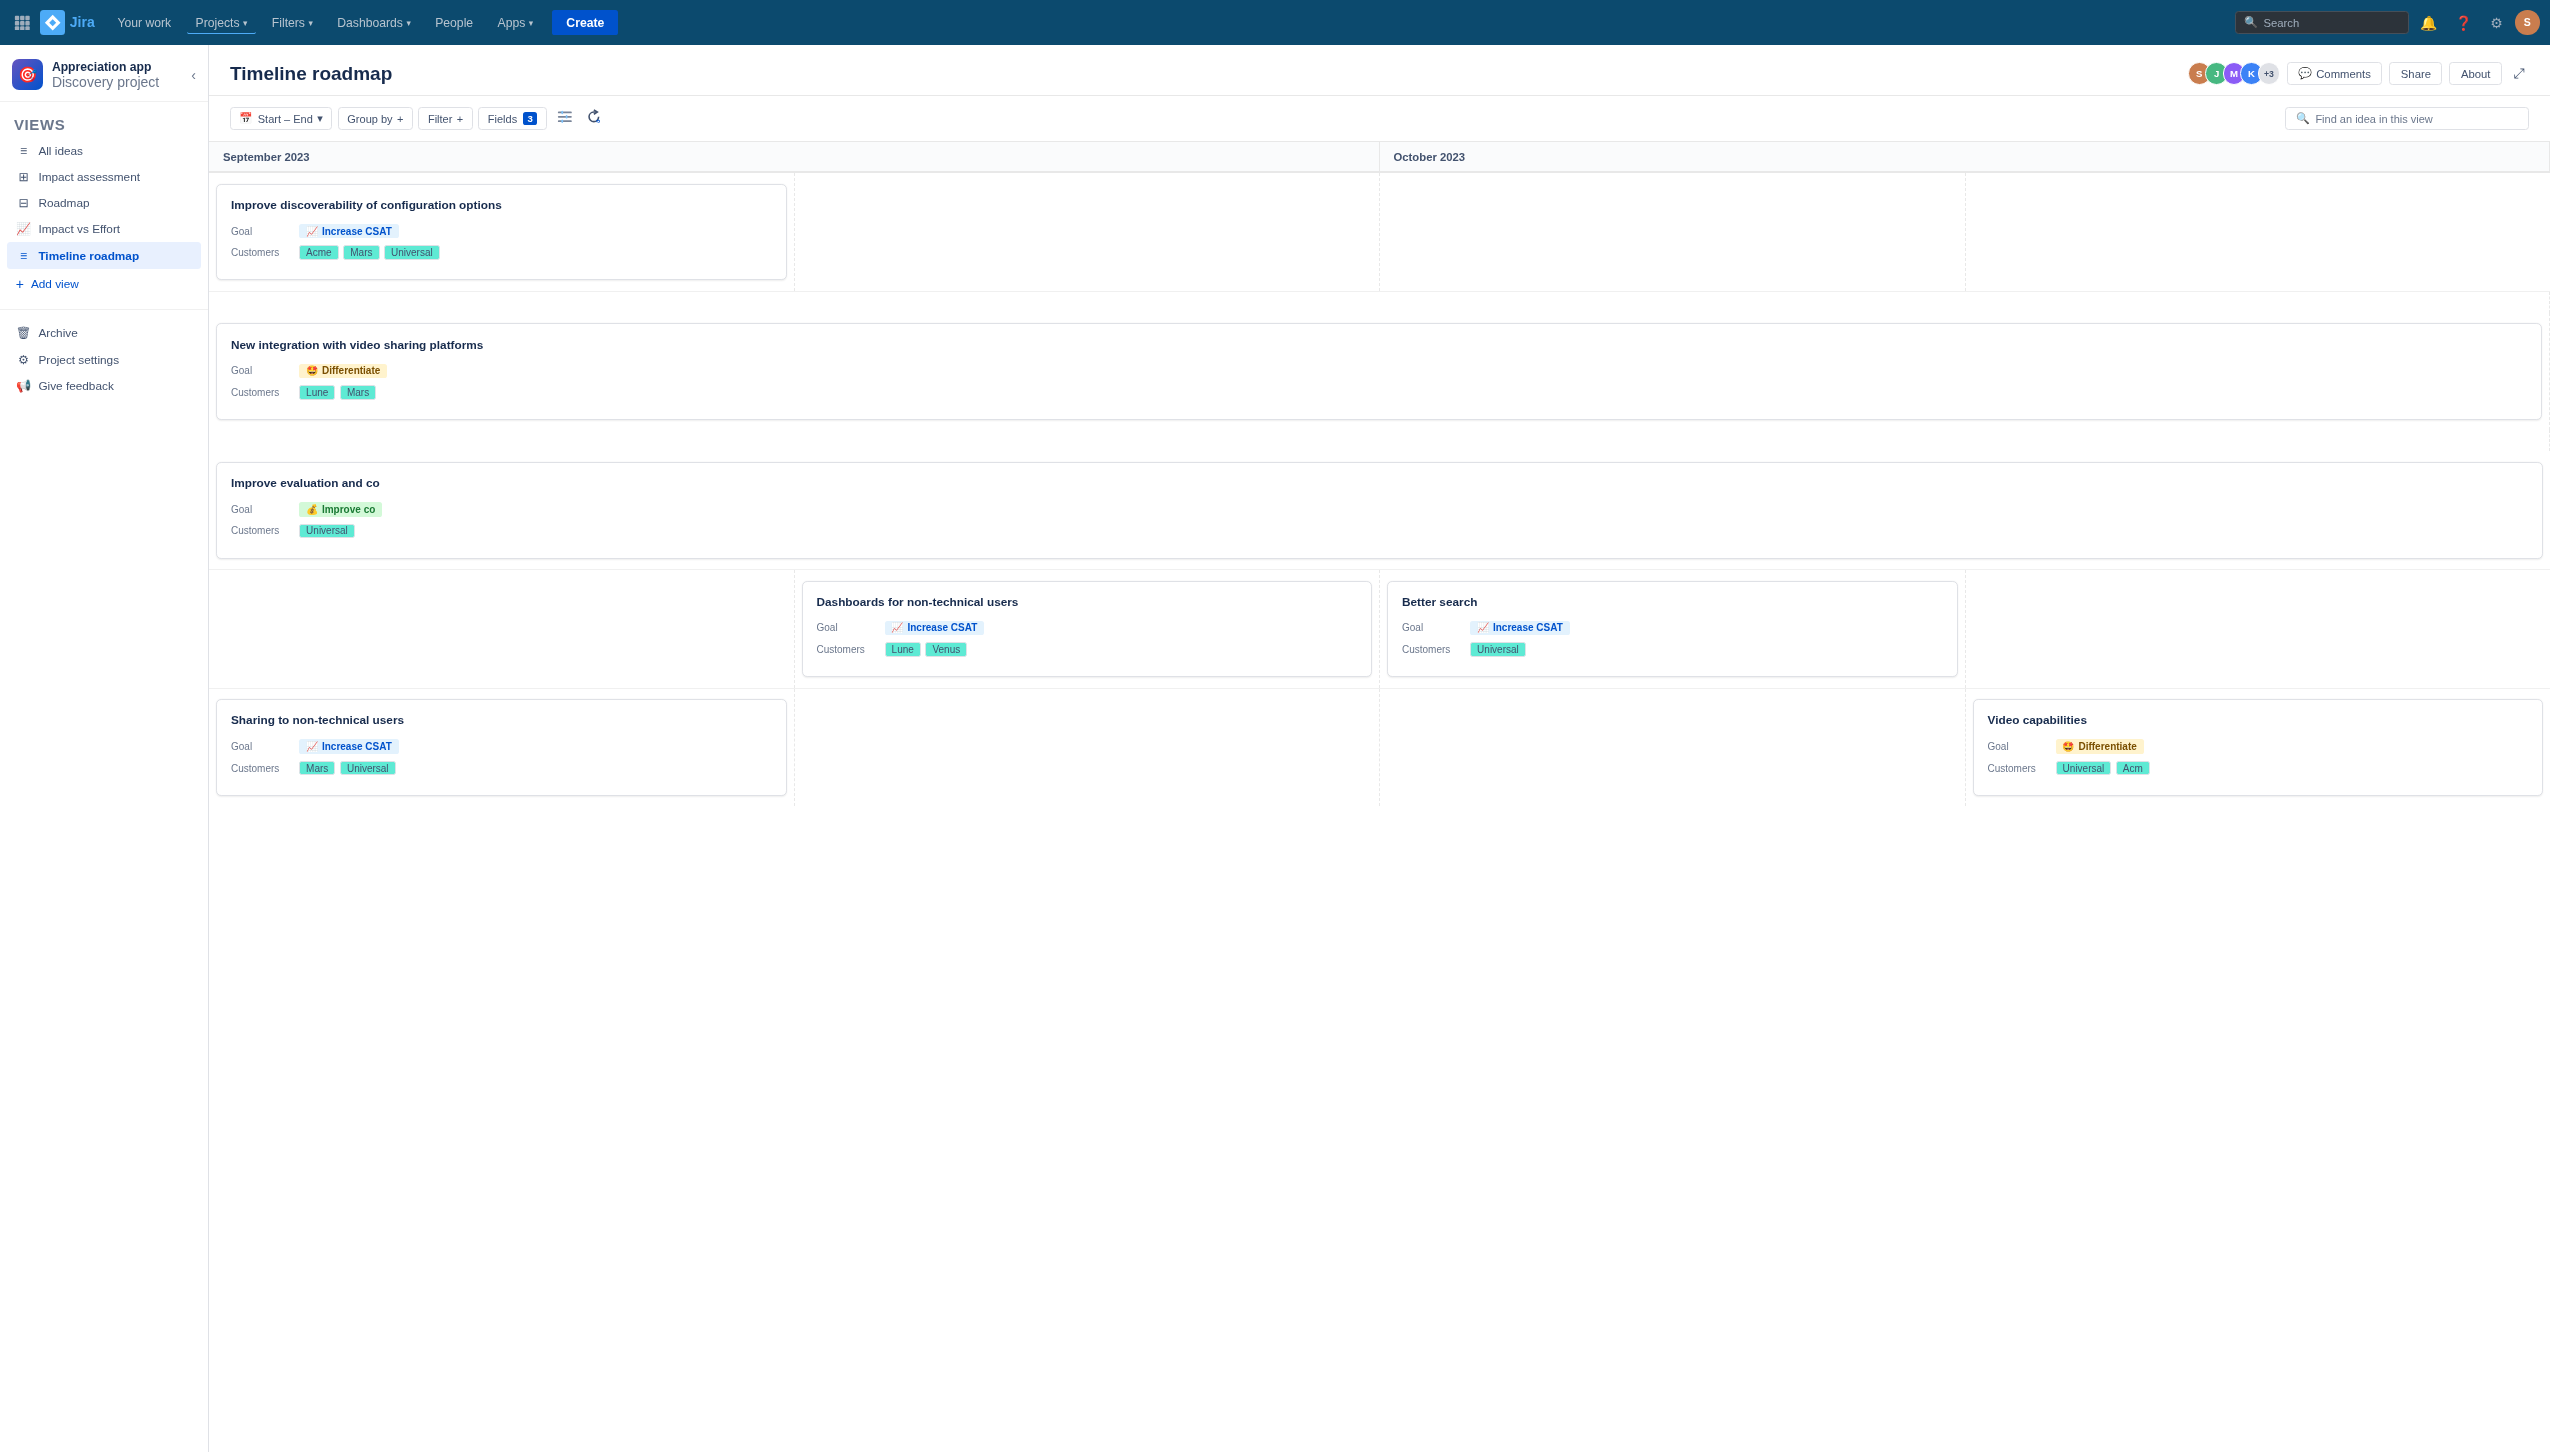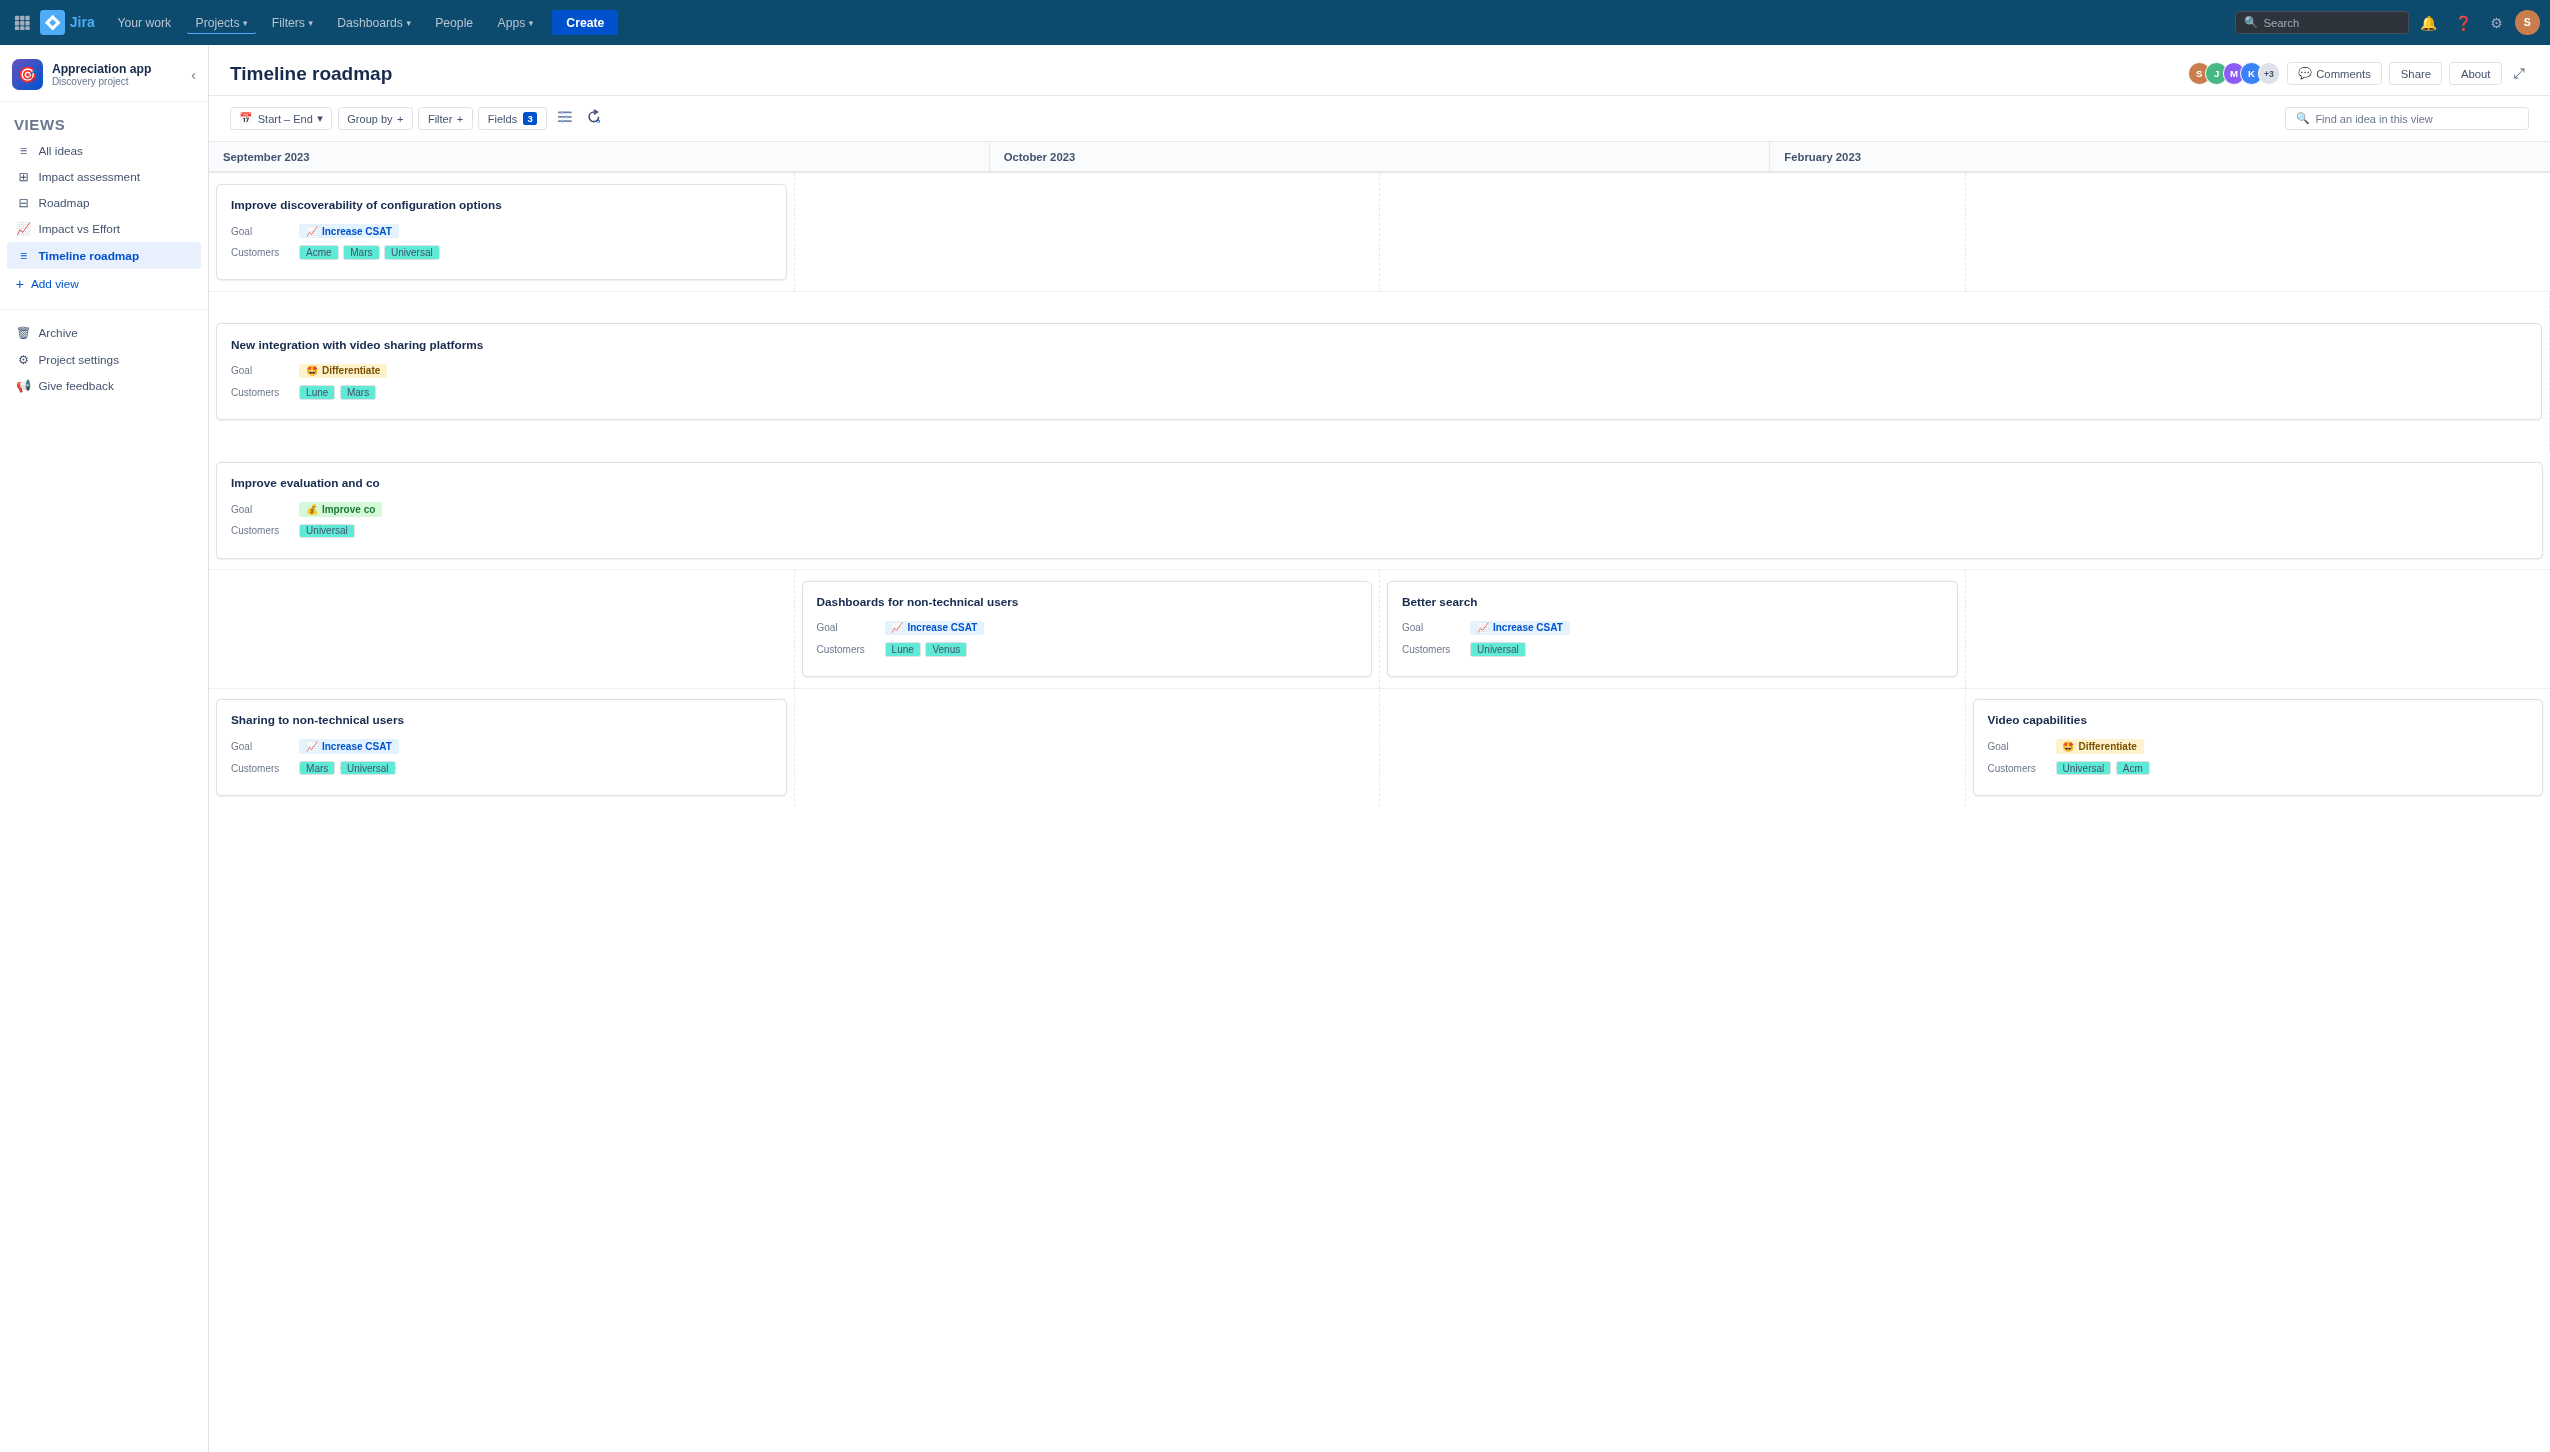--- a/index.html
+++ b/index.html
@@ -25,21 +25,21 @@
     .app-layout { display: flex; height: calc(100vh - 45px); margin-top: 45px; }
 
     
     .sidebar {
       width: 209px; min-width: 209px; background: #fff; border-right: 0.9px solid #dfe1e6;
       display: flex; flex-direction: column; overflow-y: auto; padding-bottom: 17.4px;
     }
     .sidebar-project-header { display: flex; align-items: center; padding: 14px 12.2px 10.5px; gap: 8.7px; border-bottom: 0.9px solid #f0f0f0; }
     .sidebar-project-icon { width: 31px; height: 31px; border-radius: 7px; background: linear-gradient(135deg, #6554c0, #0052cc); display: flex; align-items: center; justify-content: center; color: white; font-size: 15.7px; flex-shrink: 0; }
     .sidebar-project-name { font-weight: 600; font-size: 12.2px; color: #172b4d; }
-    .sidebar-project-type { font-size: 10px; color: #6b778c; }
+    .sidebar-project-type { font-size: 14px; color: #6b778c; }
     .sidebar-collapse-btn { margin-left: auto; background: none; border: none; cursor: pointer; color: #6b778c; font-size: 14px; }
 
     .sidebar-section { padding: 14px 7px 3.5px; }
     .sidebar-section-label { font-size: 15px; font-weight: 700; color: #6b778c; letter-spacing: 0.04em; text-transform: uppercase; padding: 0 7px 5.2px; }
     .sidebar-item { display: flex; align-items: center; gap: 7px; padding: 6.1px 8.7px; border-radius: 3.5px; cursor: pointer; color: #42526e; font-size: 11.8px; }
     .sidebar-item.active { background: #e8f0fe; color: #0052cc; font-weight: 600; }
     .sidebar-item-icon { width: 15.7px; text-align: center; font-size: 12.2px; flex-shrink: 0; }
     .sidebar-add-view { display: flex; align-items: center; gap: 7px; padding: 6.1px 8.7px; color: #0052cc; font-size: 11.8px; cursor: pointer; border-radius: 3.5px; margin-top: 1.7px; }
     .sidebar-divider { height: 0.9px; background: #f0f0f0; margin: 7px 0; }
 
@@ -269,21 +269,20 @@
         <span>🔍</span>
         <span>Find an idea in this view</span>
       </div>
     </div>
 
     <div class="timeline-body" style="overflow-x:auto; flex:1; overflow-y:auto;">
 
       <div style="display:flex; border-bottom:0.9px solid #e8e8e8; background:#fafbfc; position:sticky; top:0; z-index:10; min-width: 958px;">
         <div class="tl-header-cell">September 2023</div>
         <div class="tl-header-cell">October 2023</div>
-        <div class="tl-header-cell" style="border-right:none;">February 2023</div>
       </div>
 
       <div style="display:flex; border-bottom:0.9px solid #f0f0f0; min-width:958px; align-items:stretch;">
         <div style="flex:1; min-width:244px; padding:10.5px 7px; border-right:0.9px dashed #e8e8e8;">
           <div class="idea-card">
             <div class="idea-title">Improve discoverability of configuration options</div>
             <div class="idea-field">
               <span class="idea-field-label">Goal</span>
               <span class="idea-goal-tag goal-csat">
                 <span>📈</span>

